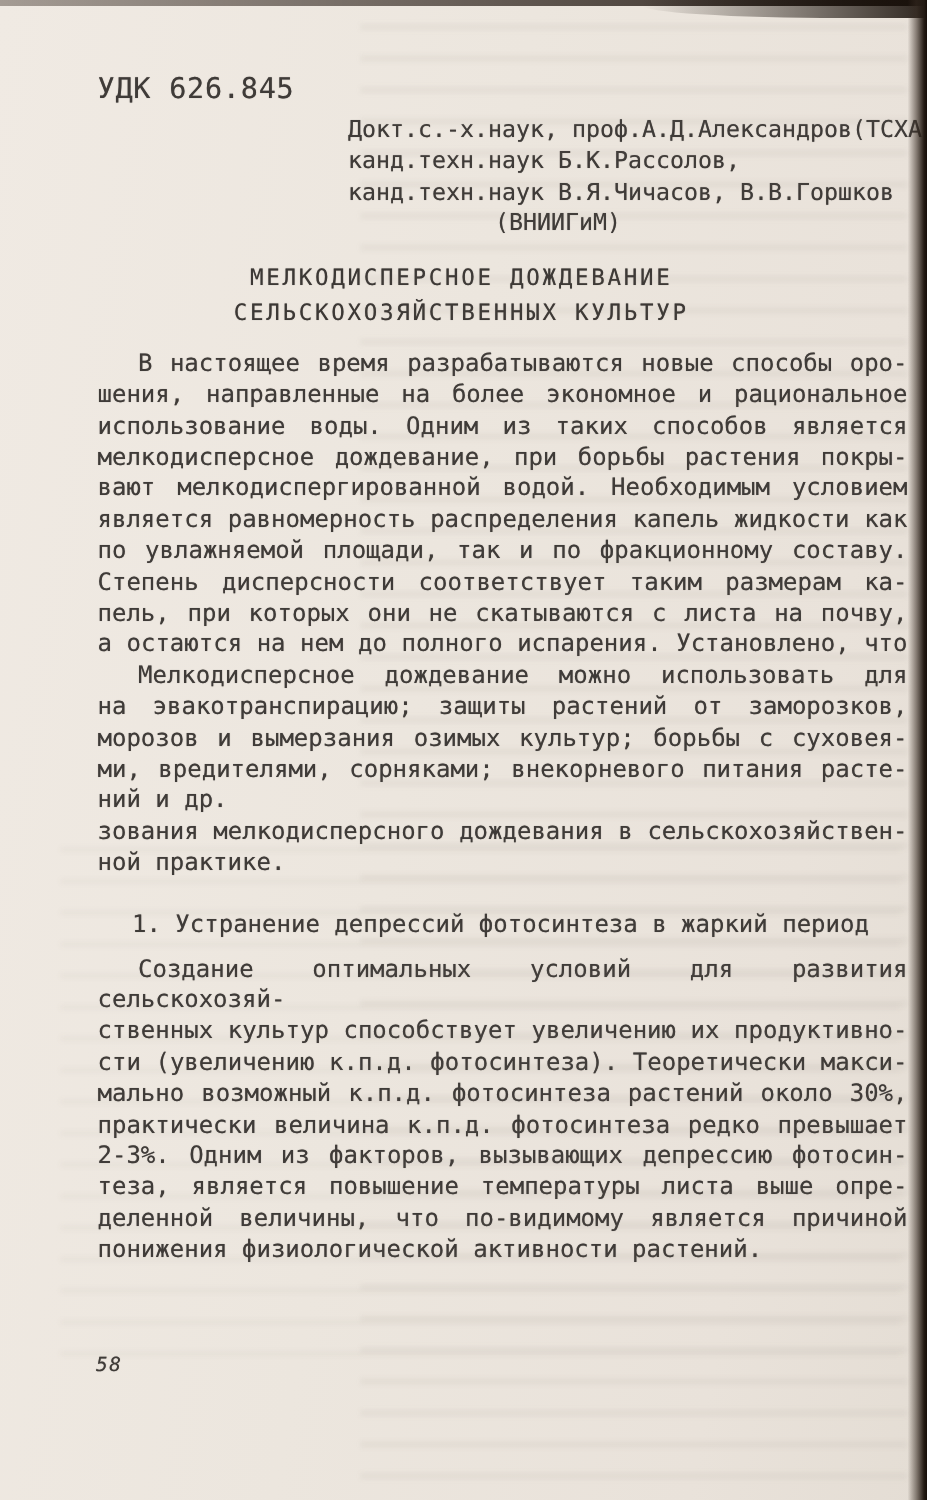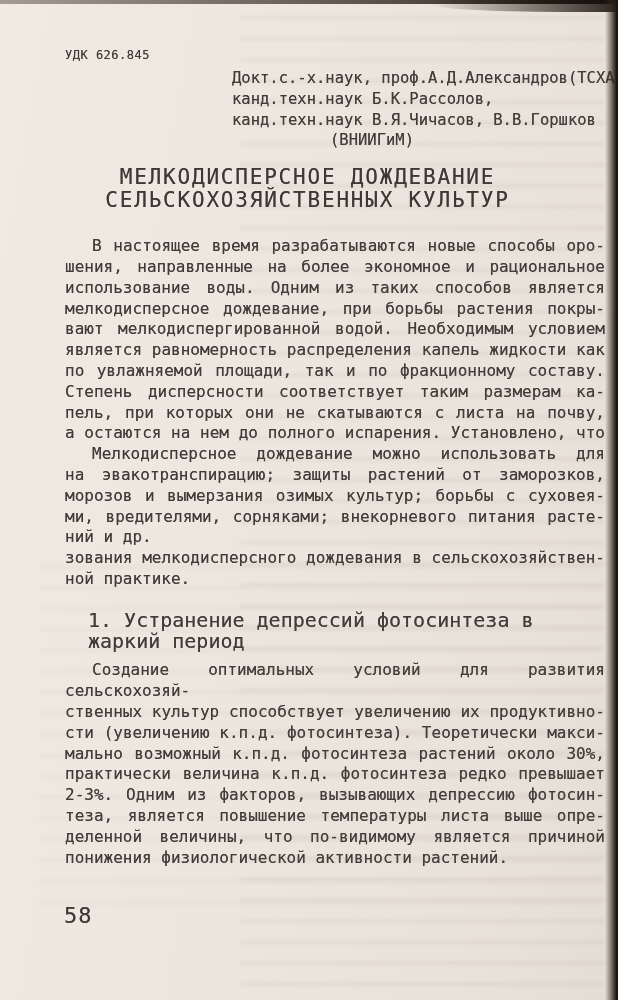--- a/index.html
+++ b/index.html
@@ -47,59 +47,59 @@
     background: linear-gradient(90deg, rgba(30,22,16,0), rgba(26,18,12,.9));
     border-radius: 0 0 0 70% ;
     z-index: 5;
   }
   .edge-right {
     position: absolute; right: 0; top: 0; width: 13px; height: 1000px;
     background: linear-gradient(90deg, rgba(50,40,32,0), rgba(55,43,34,.55) 45%, #241b14 85%, #150e09);
     z-index: 6;
   }
 
-  .udc { font-size: 12px; letter-spacing: .5px; }
+  .udc { font-size: 19px; letter-spacing: .5px; }
 
   .authors {
     margin: 6px 0 0 167px;
     width: 420px;
     font-size: 15.5px;
     line-height: 22px;
   }
   .authors .ln { white-space: pre; }
   .authors .centered { padding-left: 98px; }
 
   .title {
     margin-top: 15px;
     width: 540px;
     padding-right: 55px;
     box-sizing: border-box;
     text-align: center;
-    font-size: 21px;
+    font-size: 15px;
     letter-spacing: 1.8px;
     line-height: 23px;
     color: #3c3835;
   }
 
-  .bodytext { margin-top: 24px; width: 540px; font-size: 16px; }
+  .bodytext { margin-top: 12px; width: 540px; font-size: 16px; }
   .ln { line-height: 20.8px; }
   .j  { text-align: justify; text-align-last: justify; }
   .ind { text-indent: 27px; }
 
   .heading {
     margin-top: 20px;
     padding-left: 23px;
-    font-size: 20px;
+    font-size: 16px;
     line-height: 20.8px;
   }
   .p-after-heading { margin-top: 9px; }
 
   .pagenum {
     position: absolute; left: 64px; top: 903px;
-    font-size: 22px; letter-spacing: 1px;
+    font-size: 13px; letter-spacing: 1px; font-style: italic;
   }
   .txt { text-shadow: 0 0 .5px rgba(63,59,56,.65); }
 </style>
 </head>
 <body>
 
 <div class="page">
 
   <div class="bleed bleed-a"></div>
   <div class="bleed bleed-b"></div>

